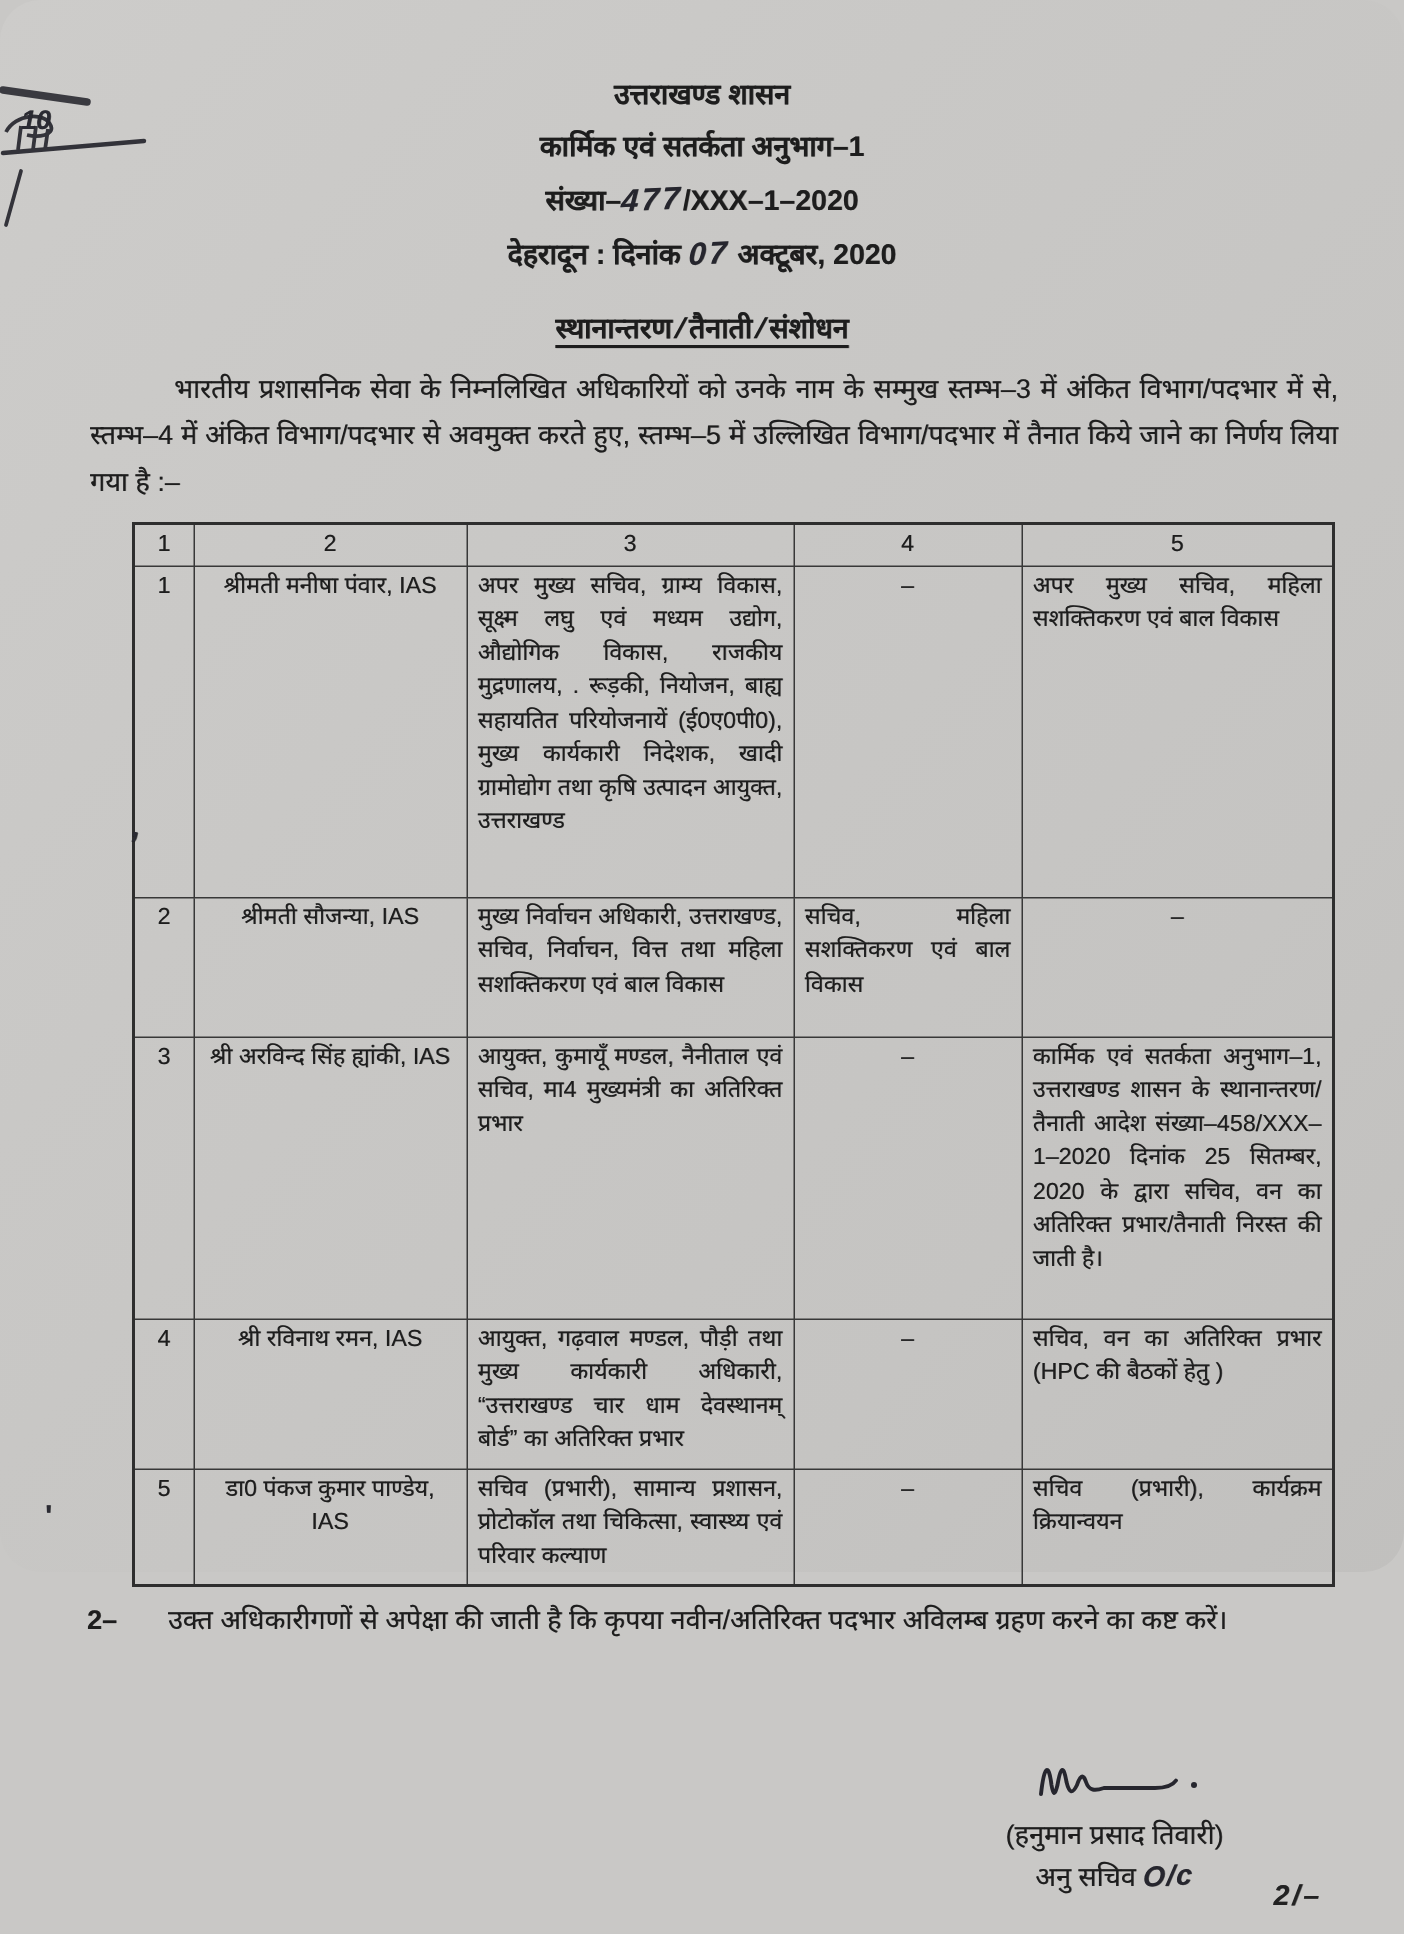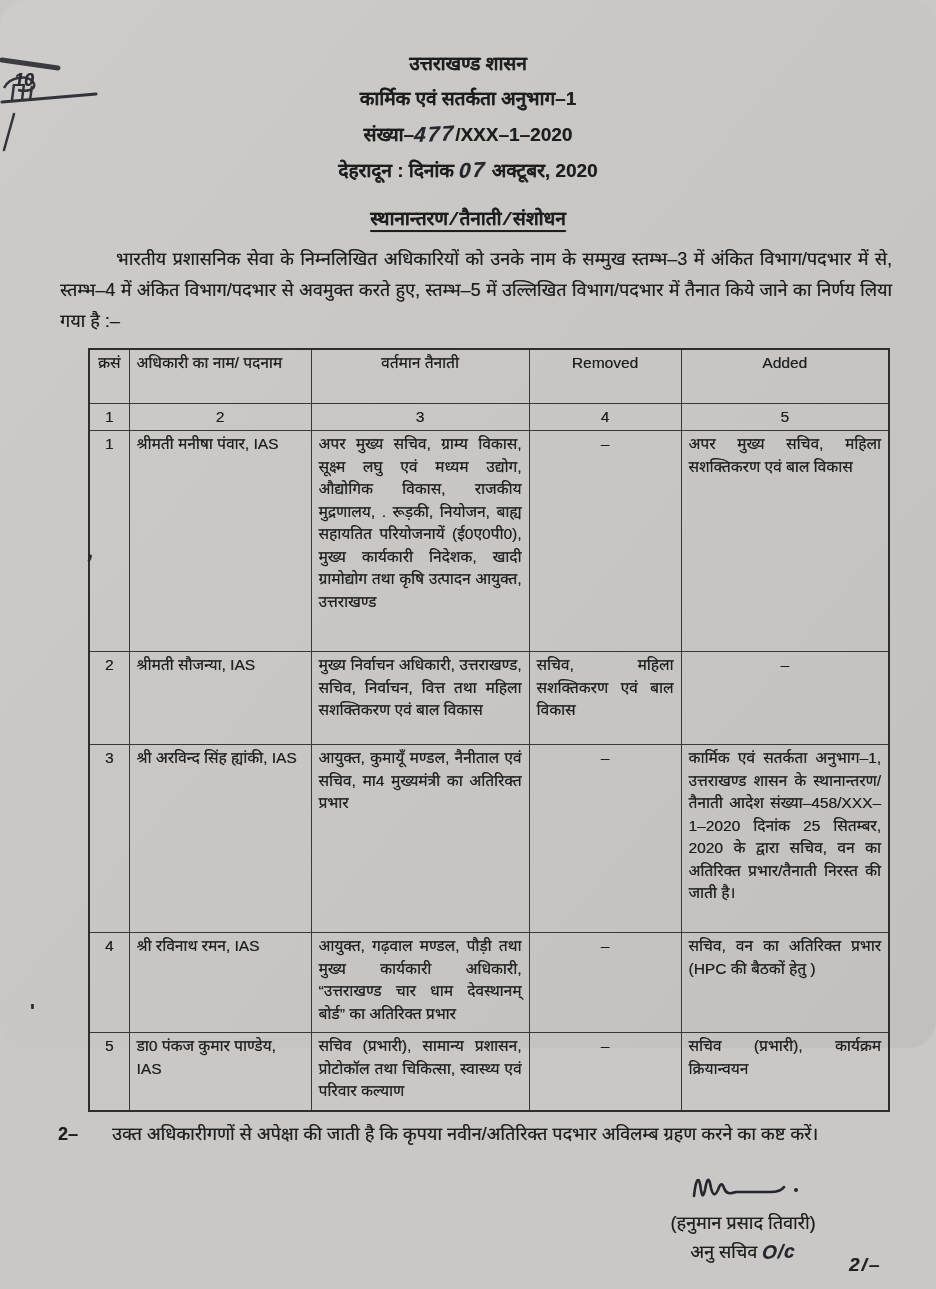--- a/index.html
+++ b/index.html
@@ -52,21 +52,21 @@
     font-size:15.5px; line-height:22.5px;
     padding:2px 7px;
     font-weight:normal;
   }
   th.h { font-weight:bold; font-size:16px; line-height:24px; padding-top:5px; }
   th.h-sno { text-align:center; padding:5px 1px 0 1px; }
   th.h-name { text-align:justify; text-align-last:auto; }
   th.h-center, .num-row td { text-align:center; }
   .num-row td { font-weight:bold; height:26px; line-height:20px; padding:2px; }
   td.c-sno { text-align:center; font-weight:bold; padding-left:1px; padding-right:1px; }
-  td.c-name { font-weight:bold; padding-left:9px; line-height:24px; }
+  td.c-name { font-weight:bold; padding-left:9px; line-height:24px;text-align:center; }
   td.c-just { text-align:justify; }
   td.c-dash { text-align:center; font-weight:bold; }
   tr.r1 { height:221px; } tr.r2 { height:93px; } tr.r3 { height:188px; }
   tr.r4 { height:100px; } tr.r5 { height:78px; }
   thead tr.head-row { height:54px; }
 
   
   .closing {
     margin:7px 44px 0 58px;
     font-size:18px; line-height:31px;
@@ -123,27 +123,20 @@
 
   <table class="tbl">
     <colgroup>
       <col style="width:40px">
         <col style="width:182px">
         <col style="width:218px">
         <col style="width:152px">
         <col style="width:208px">
     </colgroup>
     <thead>
-      <tr class="head-row">
-        <th class="h h-sno">क्रसं</th>
-        <th class="h h-name">अधिकारी का नाम/ पदनाम</th>
-        <th class="h h-center">वर्तमान तैनाती</th>
-        <th class="h h-center">Removed</th>
-        <th class="h h-center">Added</th>
-      </tr>
       <tr class="num-row">
         <td>1</td>
         <td>2</td>
         <td>3</td>
         <td>4</td>
         <td>5</td>
       </tr>
     </thead>
     <tbody>
       <tr class="r1">

